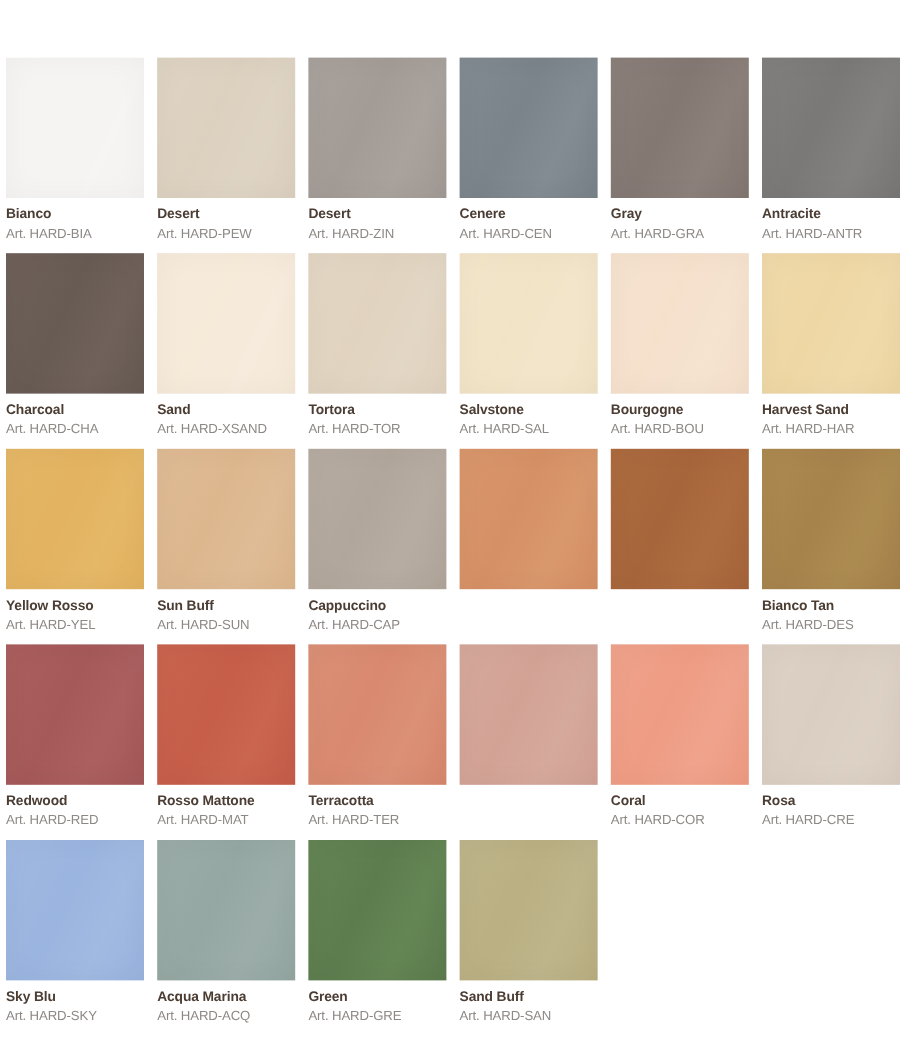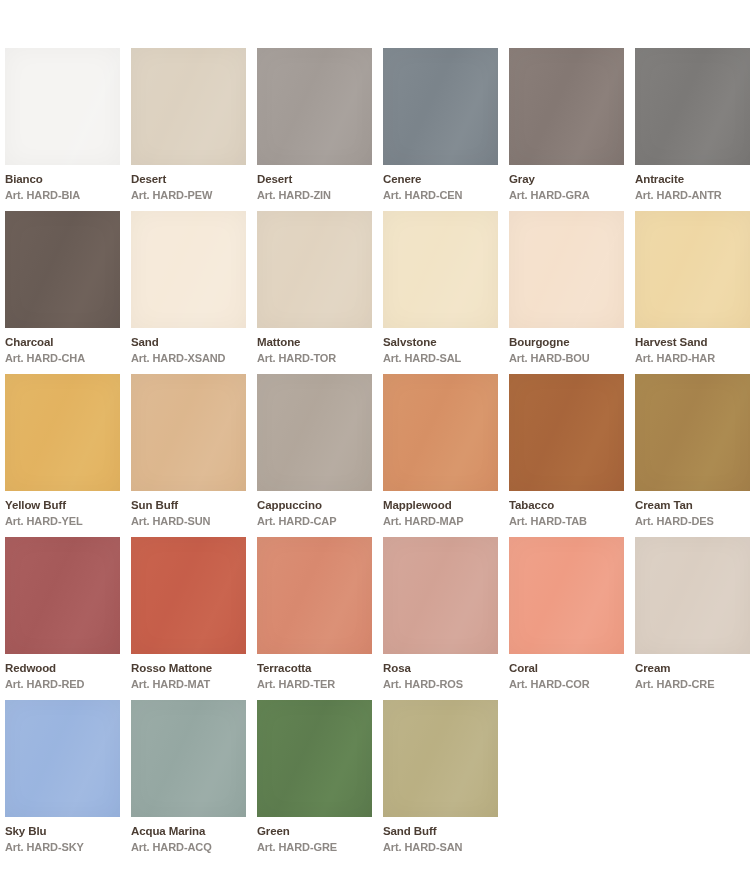--- a/index.html
+++ b/index.html
@@ -52,21 +52,21 @@
     font-size: 11.5px;
     font-weight: bold;
     color: #4b3d33;
     letter-spacing: -0.1px;
     white-space: nowrap;
   }
   .swatch-code {
     display: block;
     margin-top: 4px;
     font-size: 11px;
-    font-weight: bold;
+    font-weight: normal;
     color: #8d8884;
     letter-spacing: -0.1px;
     white-space: nowrap;
   }
 </style>
 </head>
 <body style="background: rgb(255, 255, 255);">
 
 <div id="swatch-grid">
     <div class="swatch-cell">
@@ -121,21 +121,21 @@
     <div class="swatch-cell">
       <div class="swatch-chip" style="background-color: rgb(246, 234, 218); --c: #f6eada;"></div>
       <div class="swatch-text">
         <span class="swatch-name">Sand</span>
         <span class="swatch-code">Art. HARD-XSAND</span>
       </div>
     </div>
     <div class="swatch-cell">
       <div class="swatch-chip" style="background-color: rgb(225, 212, 193); --c: #e1d4c1;"></div>
       <div class="swatch-text">
-        <span class="swatch-name">Mattone</span>
+        <span class="swatch-name">Tortora</span>
         <span class="swatch-code">Art. HARD-TOR</span>
       </div>
     </div>
     <div class="swatch-cell">
       <div class="swatch-chip" style="background-color: rgb(242, 228, 199); --c: #f2e4c7;"></div>
       <div class="swatch-text">
         <span class="swatch-name">Salvstone</span>
         <span class="swatch-code">Art. HARD-SAL</span>
       </div>
     </div>
@@ -149,56 +149,48 @@
     <div class="swatch-cell">
       <div class="swatch-chip" style="background-color: rgb(239, 216, 166); --c: #efd8a6;"></div>
       <div class="swatch-text">
         <span class="swatch-name">Harvest Sand</span>
         <span class="swatch-code">Art. HARD-HAR</span>
       </div>
     </div>
     <div class="swatch-cell">
       <div class="swatch-chip" style="background-color: rgb(227, 180, 98); --c: #e3b462;"></div>
       <div class="swatch-text">
-        <span class="swatch-name">Yellow Buff</span>
+        <span class="swatch-name">Yellow Rosso</span>
         <span class="swatch-code">Art. HARD-YEL</span>
       </div>
     </div>
     <div class="swatch-cell">
       <div class="swatch-chip" style="background-color: rgb(221, 184, 144); --c: #ddb890;"></div>
       <div class="swatch-text">
         <span class="swatch-name">Sun Buff</span>
         <span class="swatch-code">Art. HARD-SUN</span>
       </div>
     </div>
     <div class="swatch-cell">
       <div class="swatch-chip" style="background-color: rgb(179, 168, 157); --c: #b3a89d;"></div>
       <div class="swatch-text">
         <span class="swatch-name">Cappuccino</span>
         <span class="swatch-code">Art. HARD-CAP</span>
       </div>
     </div>
     <div class="swatch-cell">
       <div class="swatch-chip" style="background-color: rgb(215, 146, 103); --c: #d79267;"></div>
-      <div class="swatch-text">
-        <span class="swatch-name">Mapplewood</span>
-        <span class="swatch-code">Art. HARD-MAP</span>
-      </div>
     </div>
     <div class="swatch-cell">
       <div class="swatch-chip" style="background-color: rgb(169, 103, 60); --c: #a9673c;"></div>
-      <div class="swatch-text">
-        <span class="swatch-name">Tabacco</span>
-        <span class="swatch-code">Art. HARD-TAB</span>
-      </div>
     </div>
     <div class="swatch-cell">
       <div class="swatch-chip" style="background-color: rgb(168, 133, 77); --c: #a8854d;"></div>
       <div class="swatch-text">
-        <span class="swatch-name">Cream Tan</span>
+        <span class="swatch-name">Bianco Tan</span>
         <span class="swatch-code">Art. HARD-DES</span>
       </div>
     </div>
     <div class="swatch-cell">
       <div class="swatch-chip" style="background-color: rgb(167, 91, 91); --c: #a75b5b;"></div>
       <div class="swatch-text">
         <span class="swatch-name">Redwood</span>
         <span class="swatch-code">Art. HARD-RED</span>
       </div>
     </div>
@@ -211,36 +203,32 @@
     </div>
     <div class="swatch-cell">
       <div class="swatch-chip" style="background-color: rgb(217, 139, 113); --c: #d98b71;"></div>
       <div class="swatch-text">
         <span class="swatch-name">Terracotta</span>
         <span class="swatch-code">Art. HARD-TER</span>
       </div>
     </div>
     <div class="swatch-cell">
       <div class="swatch-chip" style="background-color: rgb(211, 164, 151); --c: #d3a497;"></div>
-      <div class="swatch-text">
-        <span class="swatch-name">Rosa</span>
-        <span class="swatch-code">Art. HARD-ROS</span>
-      </div>
     </div>
     <div class="swatch-cell">
       <div class="swatch-chip" style="background-color: rgb(239, 158, 134); --c: #ef9e86;"></div>
       <div class="swatch-text">
         <span class="swatch-name">Coral</span>
         <span class="swatch-code">Art. HARD-COR</span>
       </div>
     </div>
     <div class="swatch-cell">
       <div class="swatch-chip" style="background-color: rgb(219, 207, 195); --c: #dbcfc3;"></div>
       <div class="swatch-text">
-        <span class="swatch-name">Cream</span>
+        <span class="swatch-name">Rosa</span>
         <span class="swatch-code">Art. HARD-CRE</span>
       </div>
     </div>
     <div class="swatch-cell">
       <div class="swatch-chip" style="background-color: rgb(156, 182, 224); --c: #9cb6e0;"></div>
       <div class="swatch-text">
         <span class="swatch-name">Sky Blu</span>
         <span class="swatch-code">Art. HARD-SKY</span>
       </div>
     </div>

